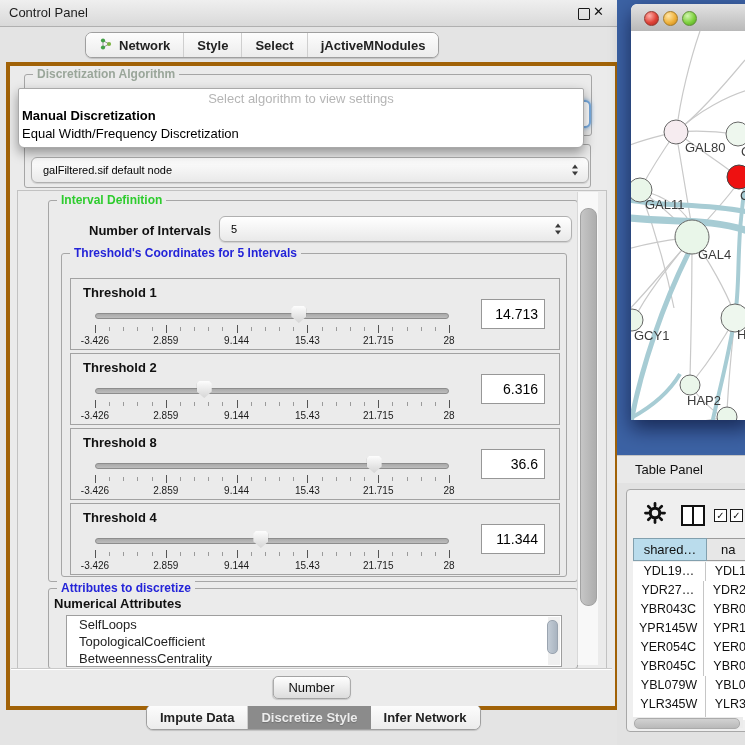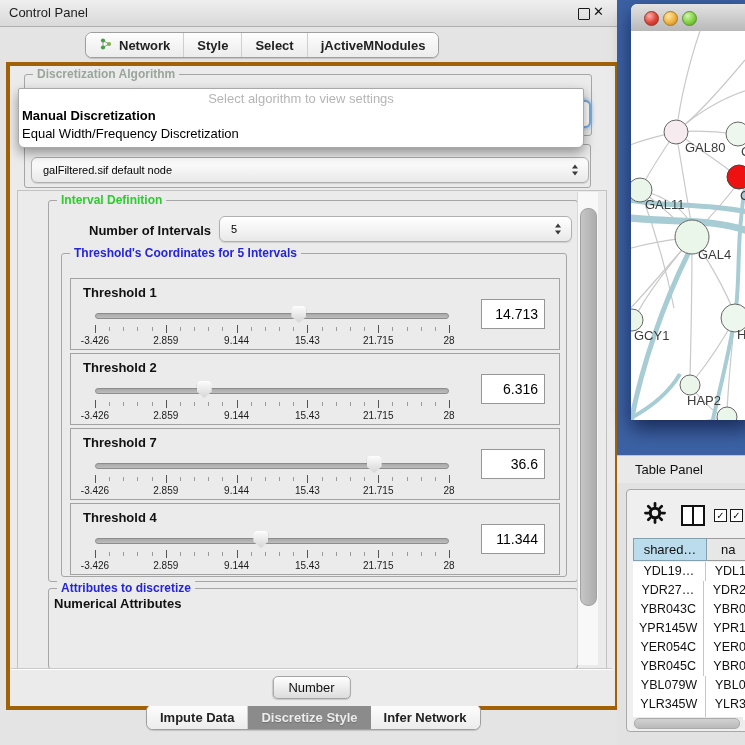--- a/index.html
+++ b/index.html
@@ -285,21 +285,21 @@
                 <span style="left: 40%;">9.144</span>
                 <span style="left: 60%;">15.43</span>
                 <span style="left: 80%;">21.715</span>
                 <span style="left: 100%;">28</span>
               </div>
           </div>
           <div class="thr-value">6.316</div>
         </div>
 
         <div class="thr-panel" style="top:174px">
-          <span class="thr-label">Threshold 7</span>
+          <span class="thr-label">Threshold 8</span>
           <div class="slider-zone">
             <div class="track"></div>
             <div class="thumb" style="left: calc(79% - 8px);"></div>
             <div class="ticks">
                 <div class="tick major" style="left: 0%;"></div>
                 <div class="tick" style="left: 4%;"></div>
                 <div class="tick" style="left: 8%;"></div>
                 <div class="tick" style="left: 12%;"></div>
                 <div class="tick" style="left: 16%;"></div>
                 <div class="tick major" style="left: 20%;"></div>
@@ -379,20 +379,30 @@
               </div>
           </div>
           <div class="thr-value">11.344</div>
         </div>
       </div>
     </div>
 
     <div class="groupbox" id="attr-group" style="left:38px;top:522px">
       <span class="grouplabel gl-blue">Attributes to discretize</span>
       <span id="num-attr-label">Numerical Attributes</span>
+      <div id="attr-list">
+        <div class="items">
+            <div class="li">SelfLoops</div>
+            <div class="li">TopologicalCoefficient</div>
+            <div class="li">BetweennessCentrality</div>
+          </div>
+        <div id="attr-scroll">
+          <div id="attr-thumb"></div>
+        </div>
+      </div>
     </div>
 
     <div id="vscroll-track" style="left:567px;top:126px;height:473px"></div>
     <div id="vscroll-thumb" style="left:570px;top:142px"></div>
 
     <div id="bottom-bar" style="left:1px;top:602px;width:601px">
       <div id="apply-btn">Number</div>
     </div>
 
     <div id="hidden-combo" style="left:21px;top:34px"></div>

